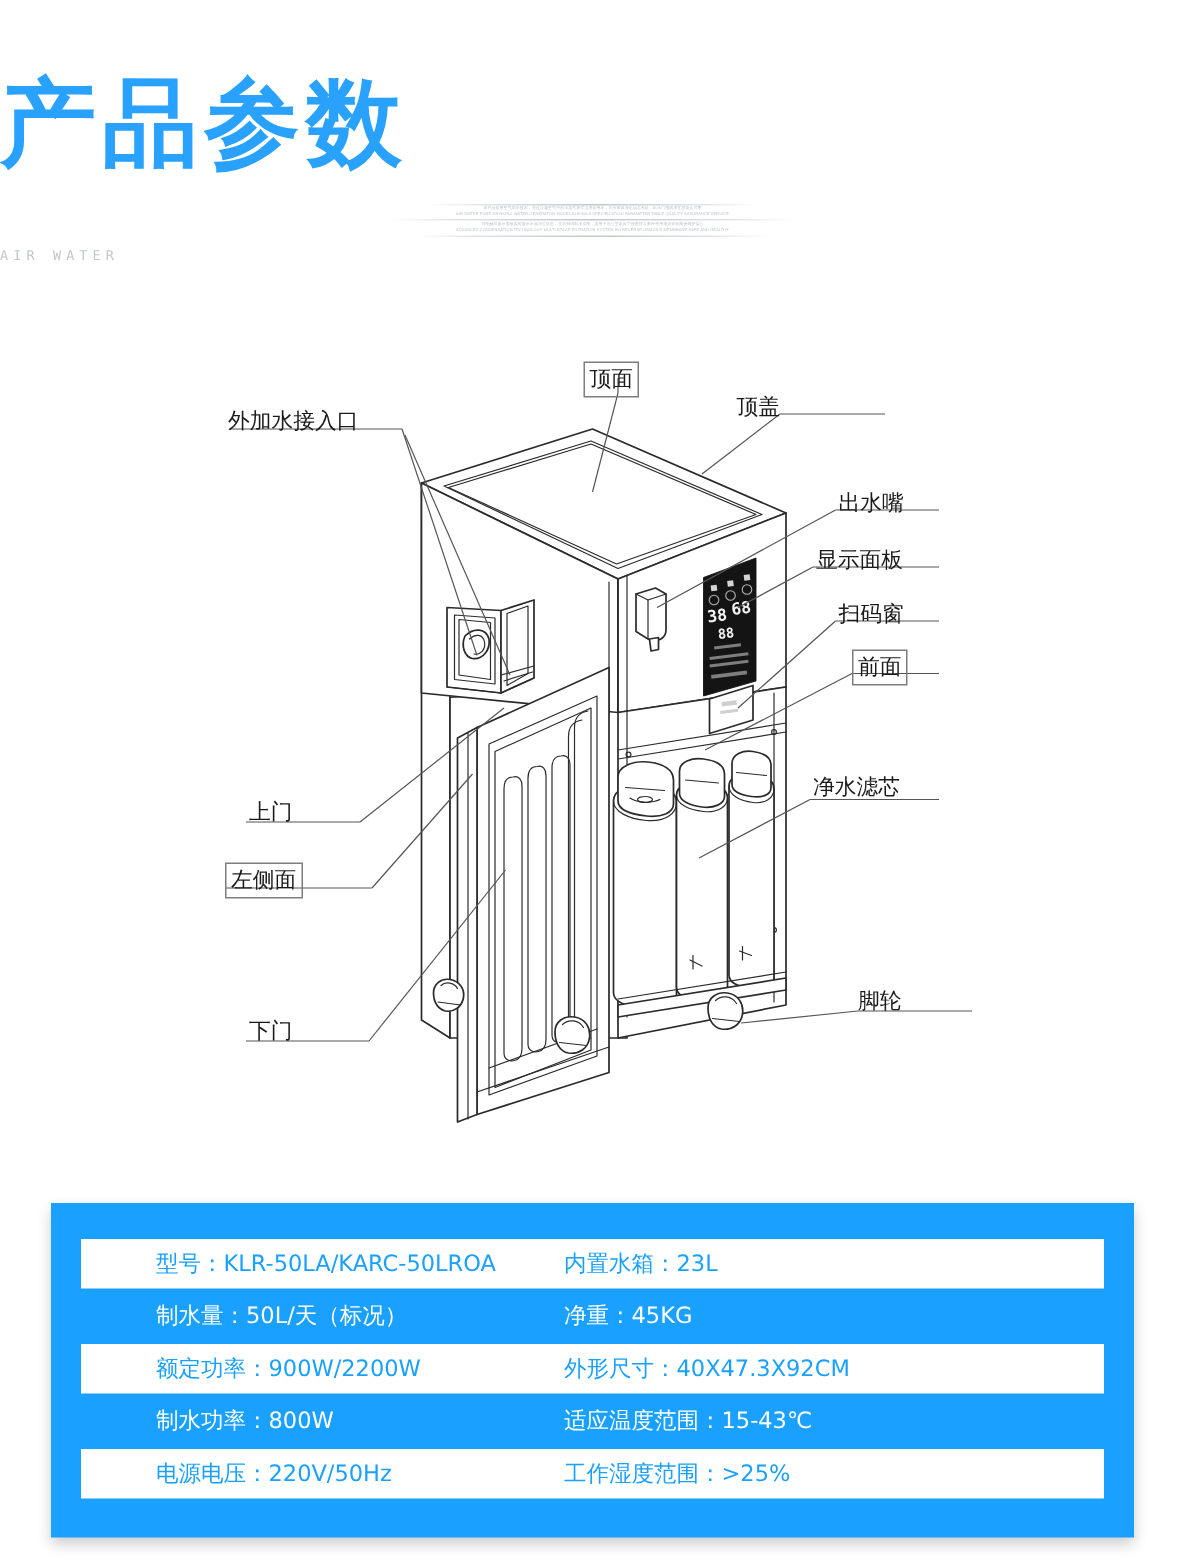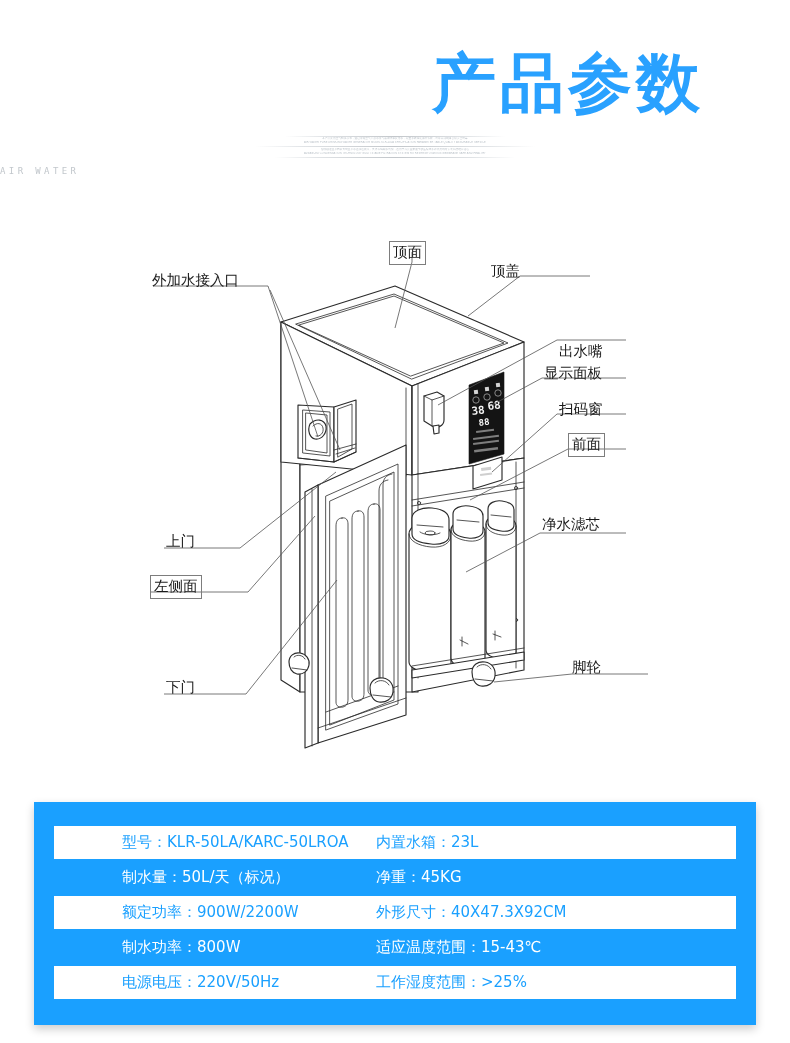--- a/index.html
+++ b/index.html
@@ -7,21 +7,21 @@
     width:790px;height:1043px;
     background:#ffffff;
     font-family:"Liberation Sans","DejaVu Sans",sans-serif;
     overflow:hidden;
     position:relative;
   }
   
   #header{position:absolute;left:0;top:0;width:790px;height:200px;}
   #title{
     position:absolute;left:0;top:48px;width:704px;
-    text-align:right;
+    text-align:left;
     font-size:64px;line-height:70px;
     font-weight:700;
     color:#29a1ff;
     letter-spacing:4px;
     font-family:"DejaVu Sans","Liberation Sans",sans-serif;
   }
   #deco-lines{position:absolute;left:255px;top:136px;width:280px;height:34px;}
   .deco-line{
     position:absolute;left:0;height:1px;
     background:linear-gradient(90deg,rgba(255,255,255,0) 0%,rgba(150,160,170,.30) 18%,rgba(110,120,130,.42) 50%,rgba(150,160,170,.30) 82%,rgba(255,255,255,0) 100%);
@@ -74,21 +74,21 @@
     box-sizing:border-box;
   }
   .spec-row.odd{background:#ffffff;}
   .spec-row.even{background:transparent;}
   .spec-row + .spec-row{margin-top:2px;}
   .spec-cell{
     font-size:15px;
     white-space:nowrap;
     font-family:"DejaVu Sans","Liberation Sans",sans-serif;
   }
-  .spec-cell.c1{width:310px;padding-left:68px;box-sizing:border-box;}
+  .spec-cell.c1{width:310px;padding-left:50px;box-sizing:border-box;}
   .spec-cell.c2{flex:1;padding-left:12px;box-sizing:border-box;}
   .spec-row.odd .spec-cell{color:#1aa0ff;}
   .spec-row.even .spec-cell{color:#ffffff;}
 </style>
 </head>
 <body>
 
 <div id="header">
   <div id="title">产品参数</div>
 
@@ -288,21 +288,21 @@
     <path class="ld" d="M164,494 L246,494"></path>
     <path class="ld" d="M246,494 L337,380"></path>
 
     <path class="ld" d="M572,474 L648,474"></path>
     <path class="ld" d="M572,474 L494,482"></path>
   </svg>
 
   <div class="lbl" style="left:152px;top:71px;">外加水接入口</div>
   <div class="lbl boxed" style="left:389px;top:41px;">顶面</div>
   <div class="lbl" style="left:491px;top:62px;">顶盖</div>
-  <div class="lbl" style="left:559px;top:126px;margin-top:16px;">出水嘴</div>
+  <div class="lbl" style="left:559px;top:126px;">出水嘴</div>
   <div class="lbl" style="left:544px;top:164px;">显示面板</div>
   <div class="lbl" style="left:559px;top:200px;">扫码窗</div>
   <div class="lbl boxed" style="left:568px;top:233px;">前面</div>
   <div class="lbl" style="left:542px;top:315px;">净水滤芯</div>
   <div class="lbl" style="left:166px;top:332px;">上门</div>
   <div class="lbl boxed" style="left:150px;top:375px;">左侧面</div>
   <div class="lbl" style="left:166px;top:478px;">下门</div>
   <div class="lbl" style="left:572px;top:458px;">脚轮</div>
 </div>
 

